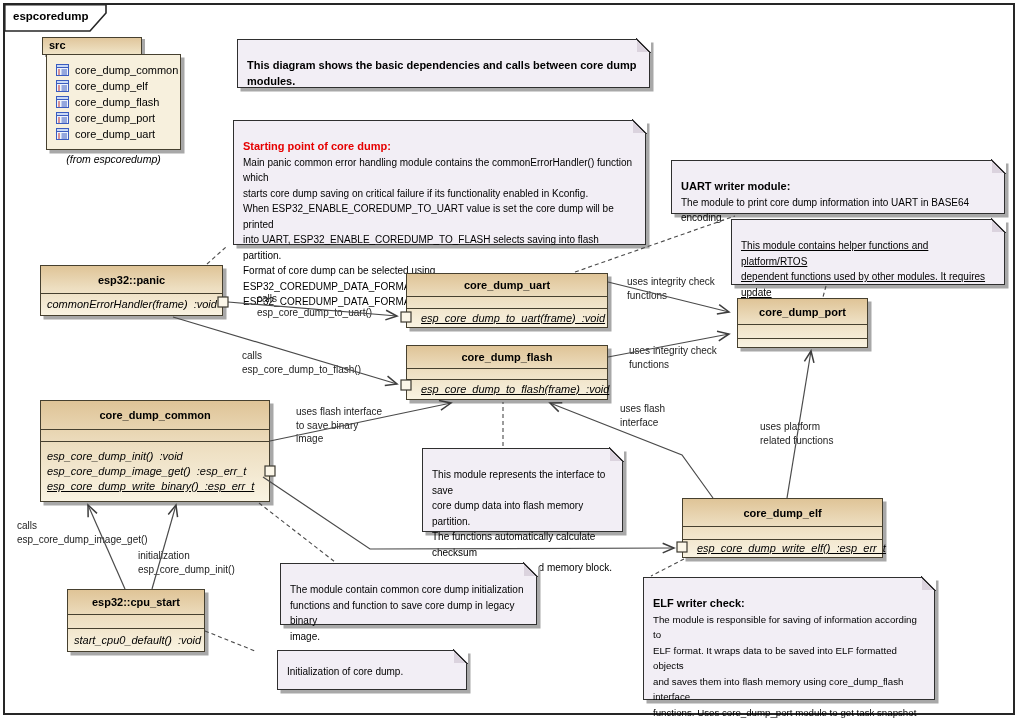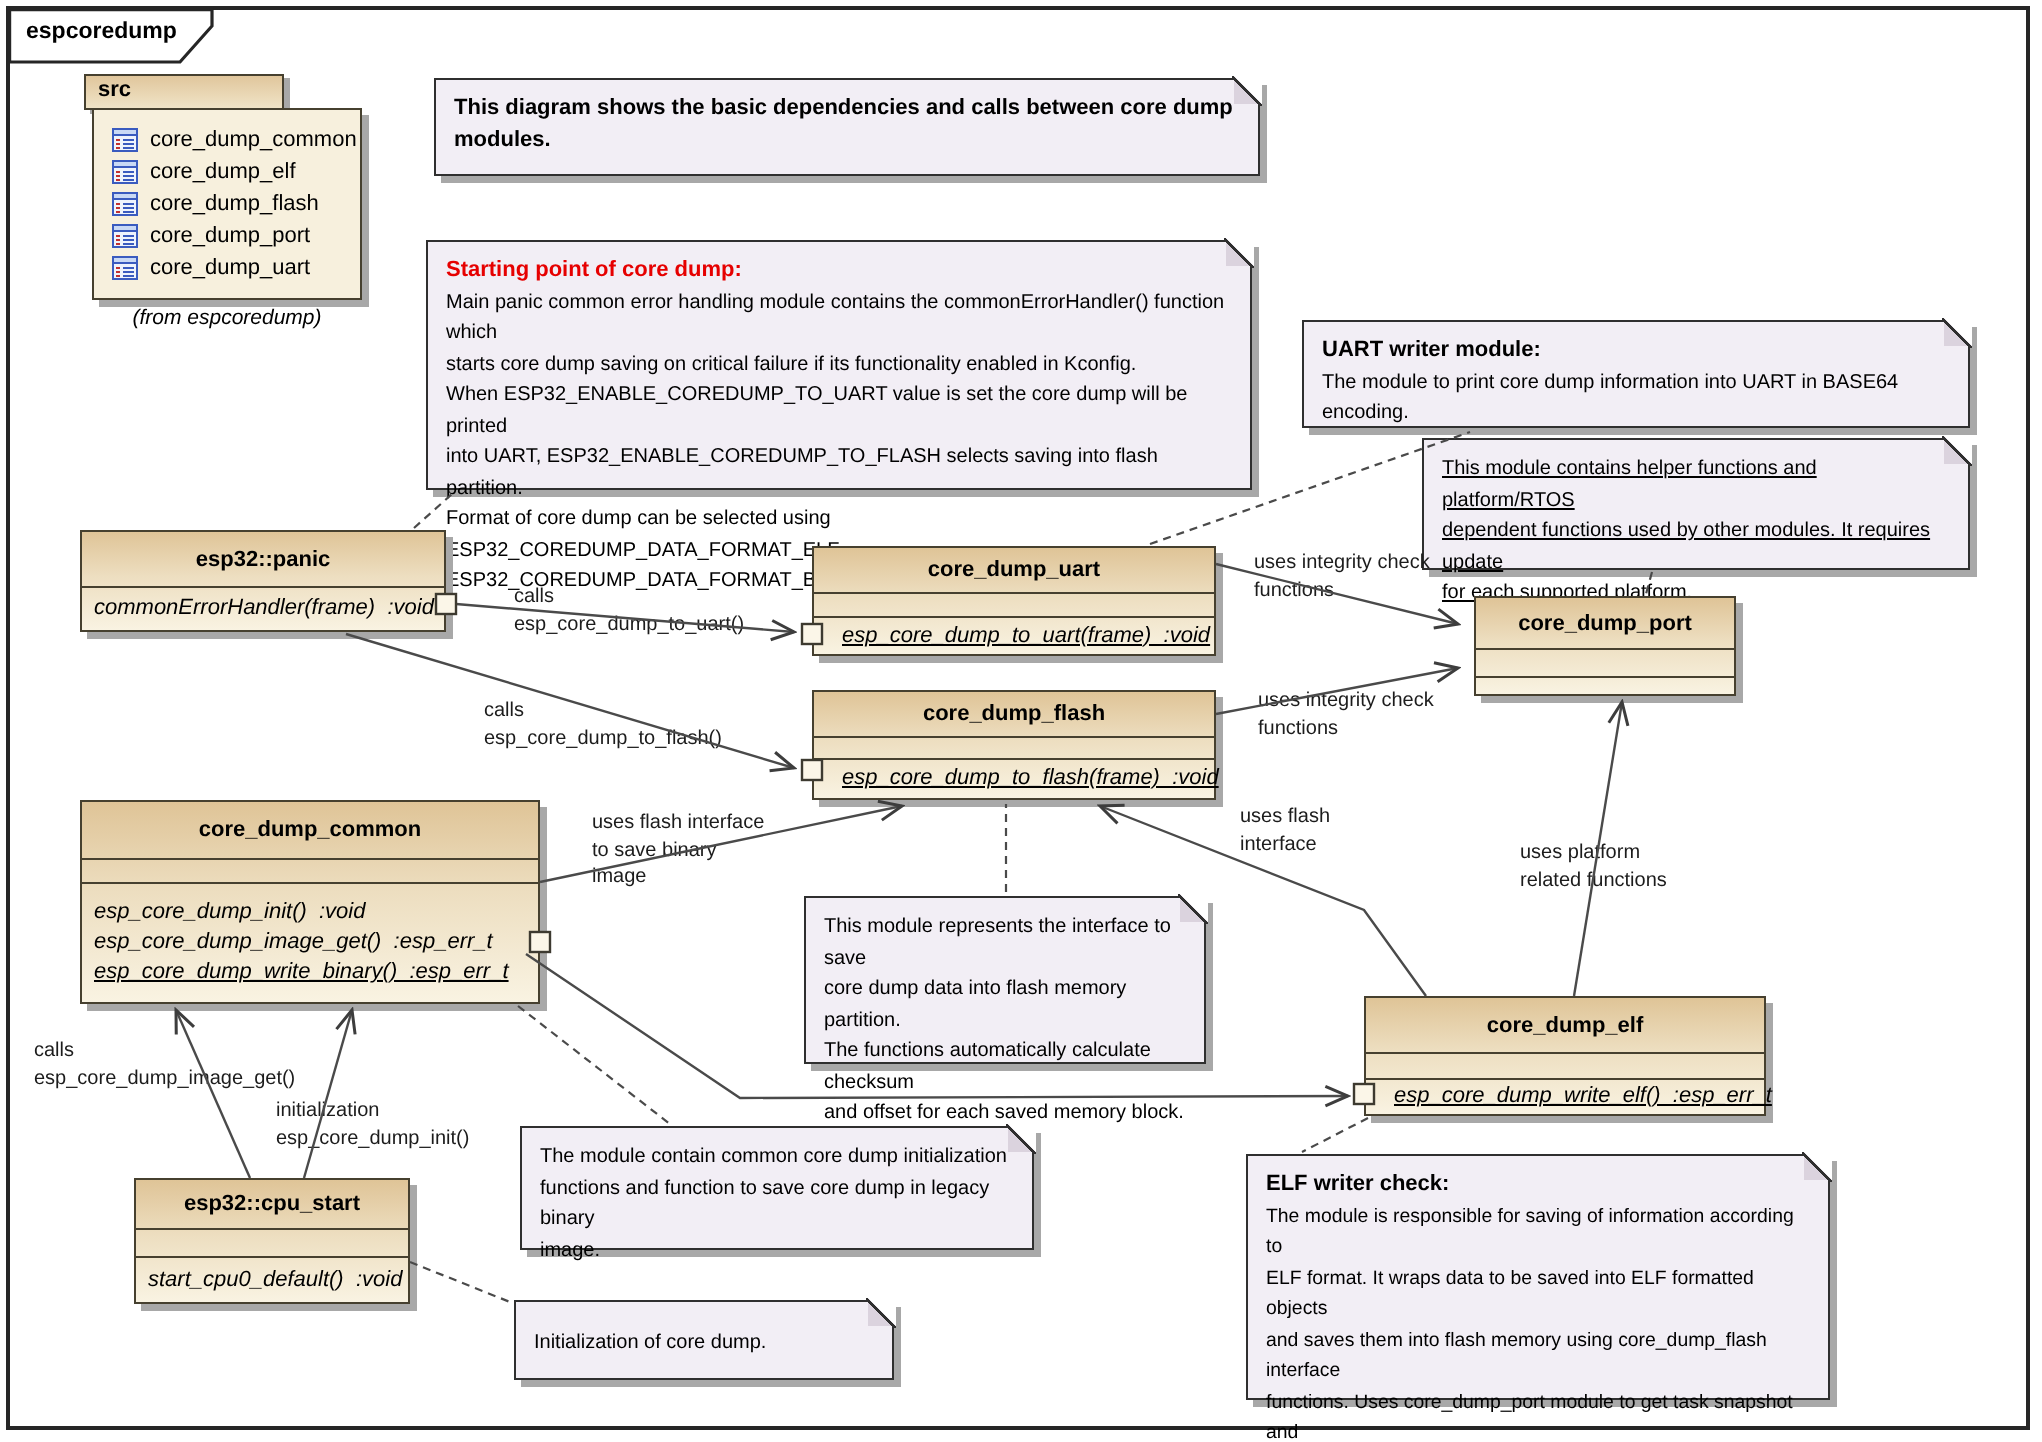--- a/index.html
+++ b/index.html
@@ -33,21 +33,21 @@
               background:#f7f0dd; border:1.4px solid #46402f; box-sizing:border-box;
               box-shadow:3.5px 3.5px 0 #a8a8a8; padding-top:7px; }
   .pkg-item { display:flex; align-items:center; gap:6px; height:16px; padding-left:9px;
               font-size:11px; }
   .pkg-from { position:absolute; left:46px; top:153px; width:135px; text-align:center;
               font-size:10.5px; font-style:italic; }
 
   
   .note { position:absolute; box-sizing:border-box; background:#f2eef5;
           border:1.6px solid #2f2f2f; box-shadow:3.5px 3.5px 0 #a8a8a8;
-          padding:7px 9px; font-size:10px; line-height:15.5px; }
+          padding:18px 9px; font-size:10px; line-height:15.5px;margin-left:20px; }
   .note-title { font-size:11px; font-weight:bold; }
   .note-title.red { color:#e60000; }
   .note-body { white-space:pre-line; }
   .fold-white { position:absolute; top:-2px; right:-2px; width:15px; height:15px;
                 background:#ffffff; clip-path:polygon(0 0,100% 0,100% 100%); }
   .fold-flap  { position:absolute; top:-2px; right:-2px; width:14px; height:14px;
                 background:#dbd3de; clip-path:polygon(0 0,100% 100%,0 100%); }
   .fold-line  { position:absolute; top:-2px; right:-2px; width:15px; height:15px;
                 background:linear-gradient(45deg, transparent calc(50% - 1px),
                            #2f2f2f calc(50% - 1px), #2f2f2f calc(50% + 0.6px),

